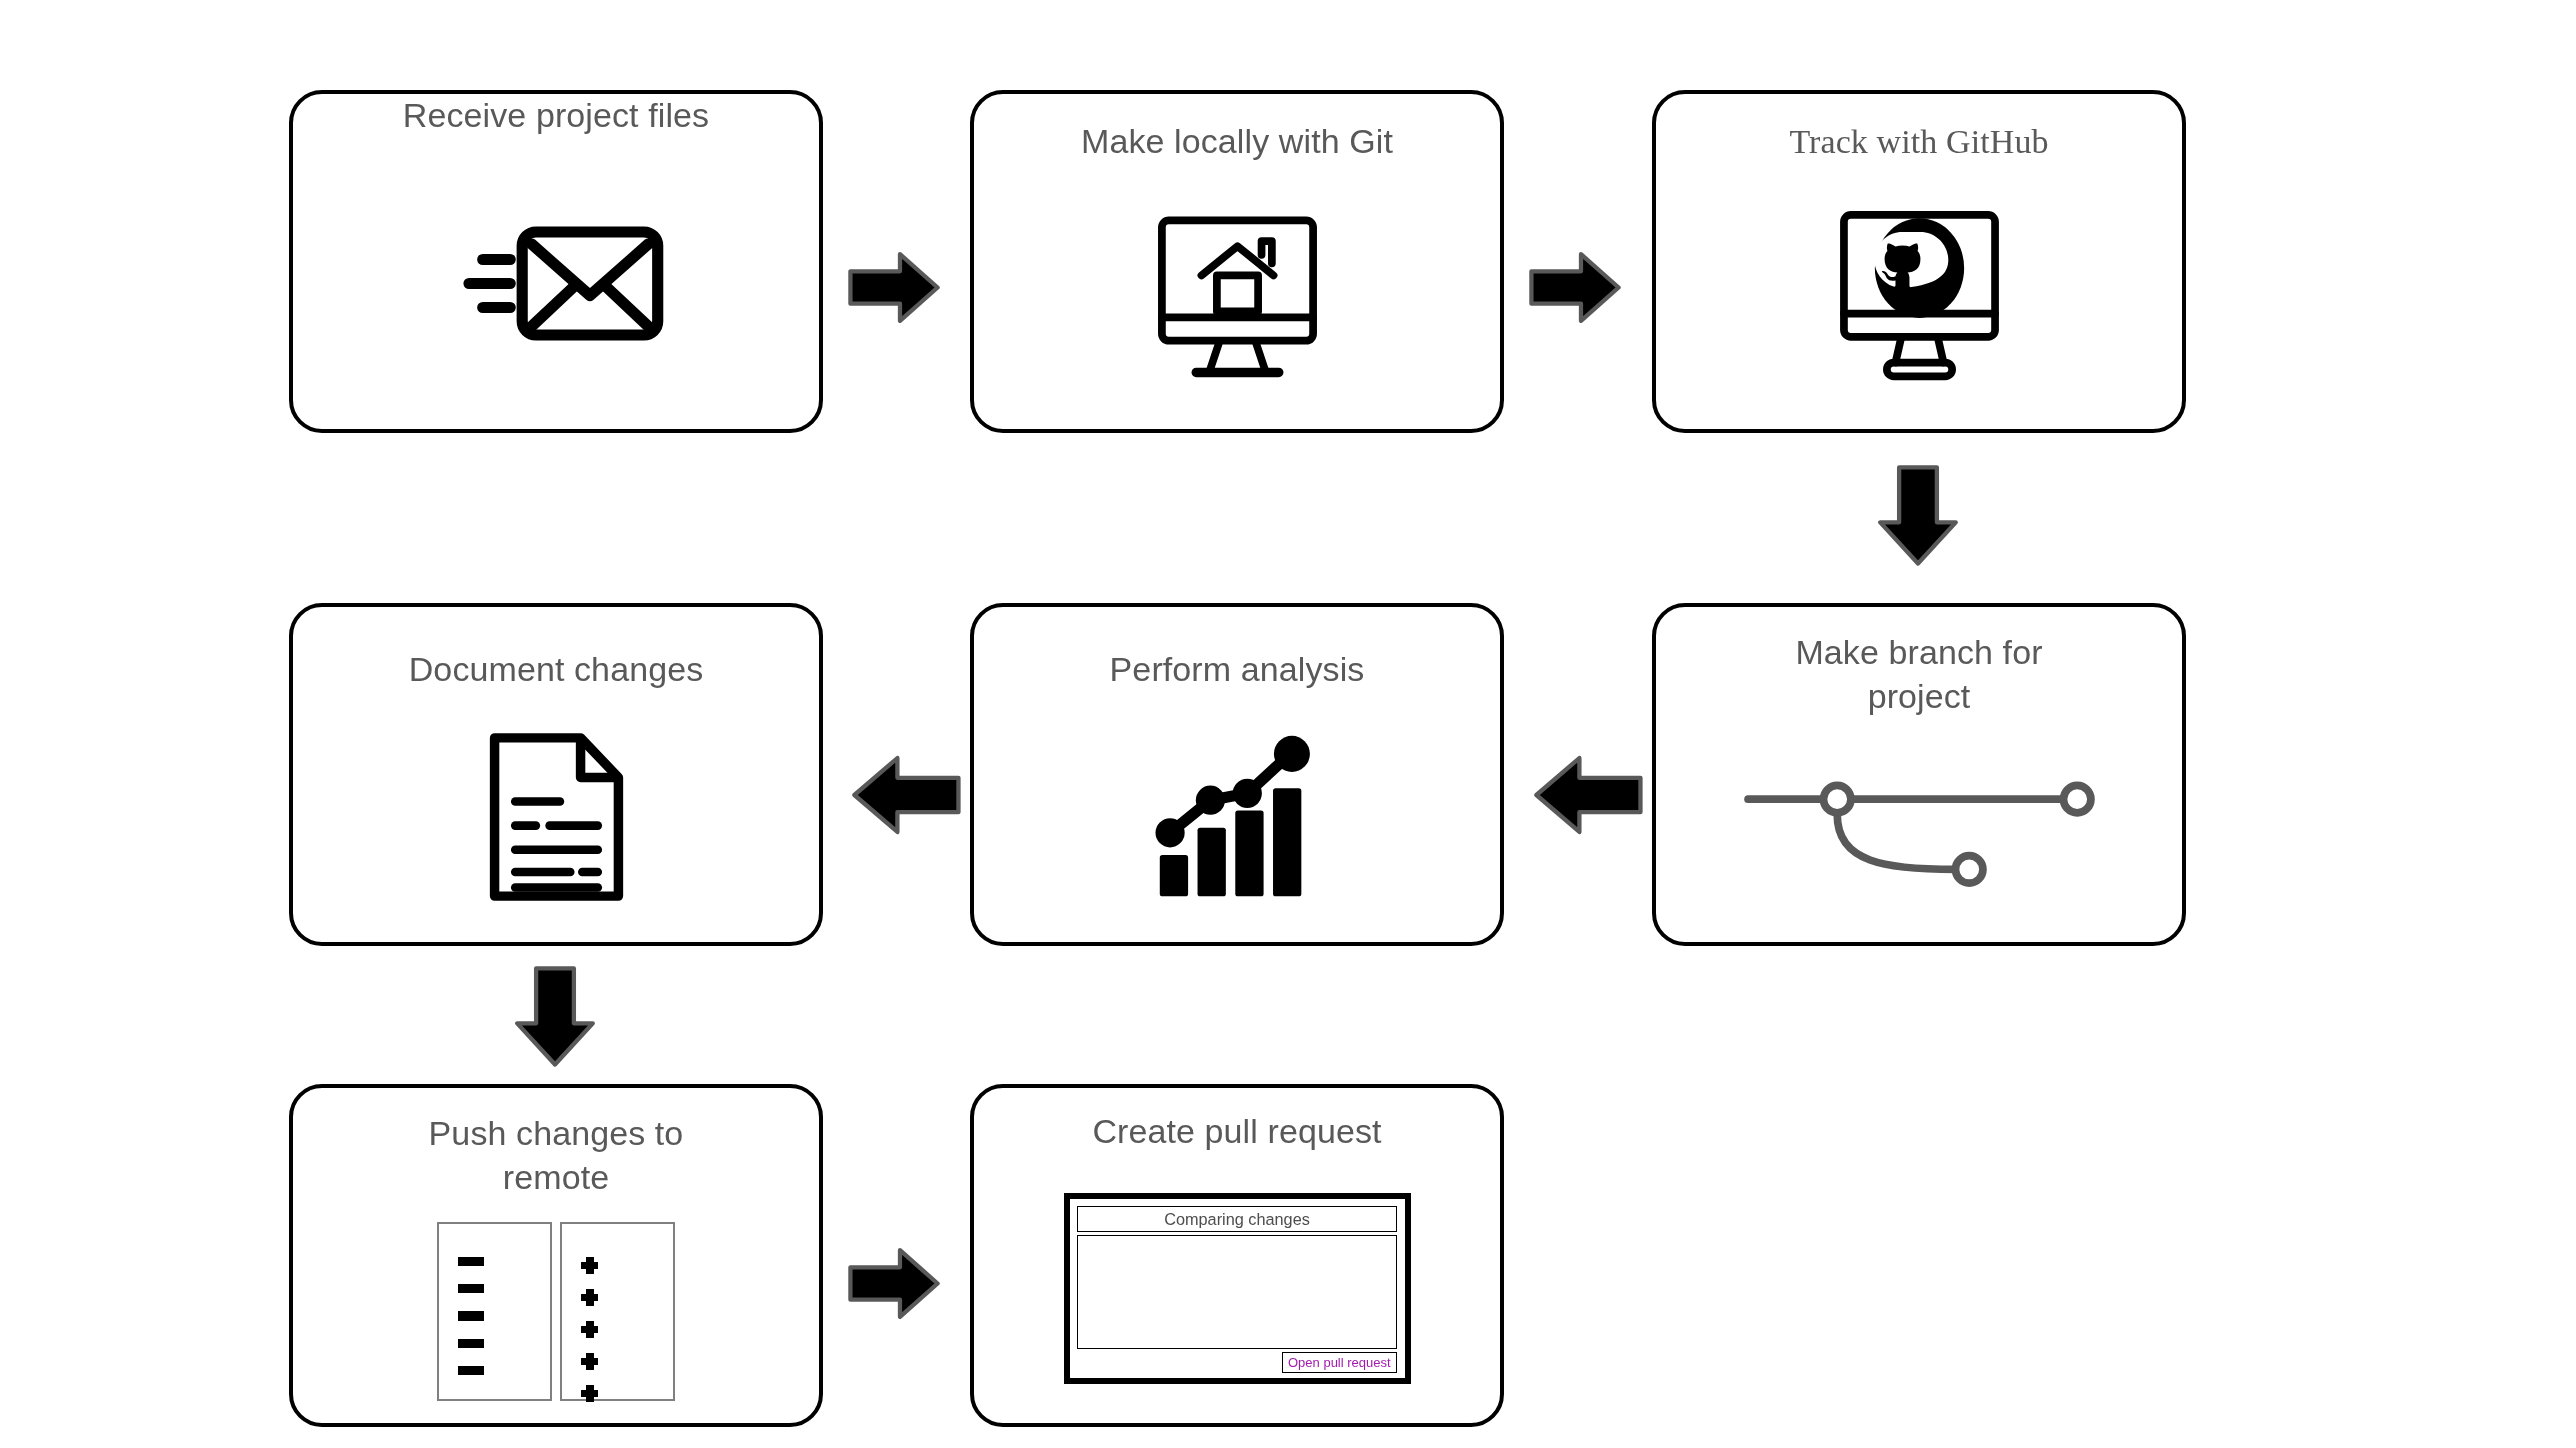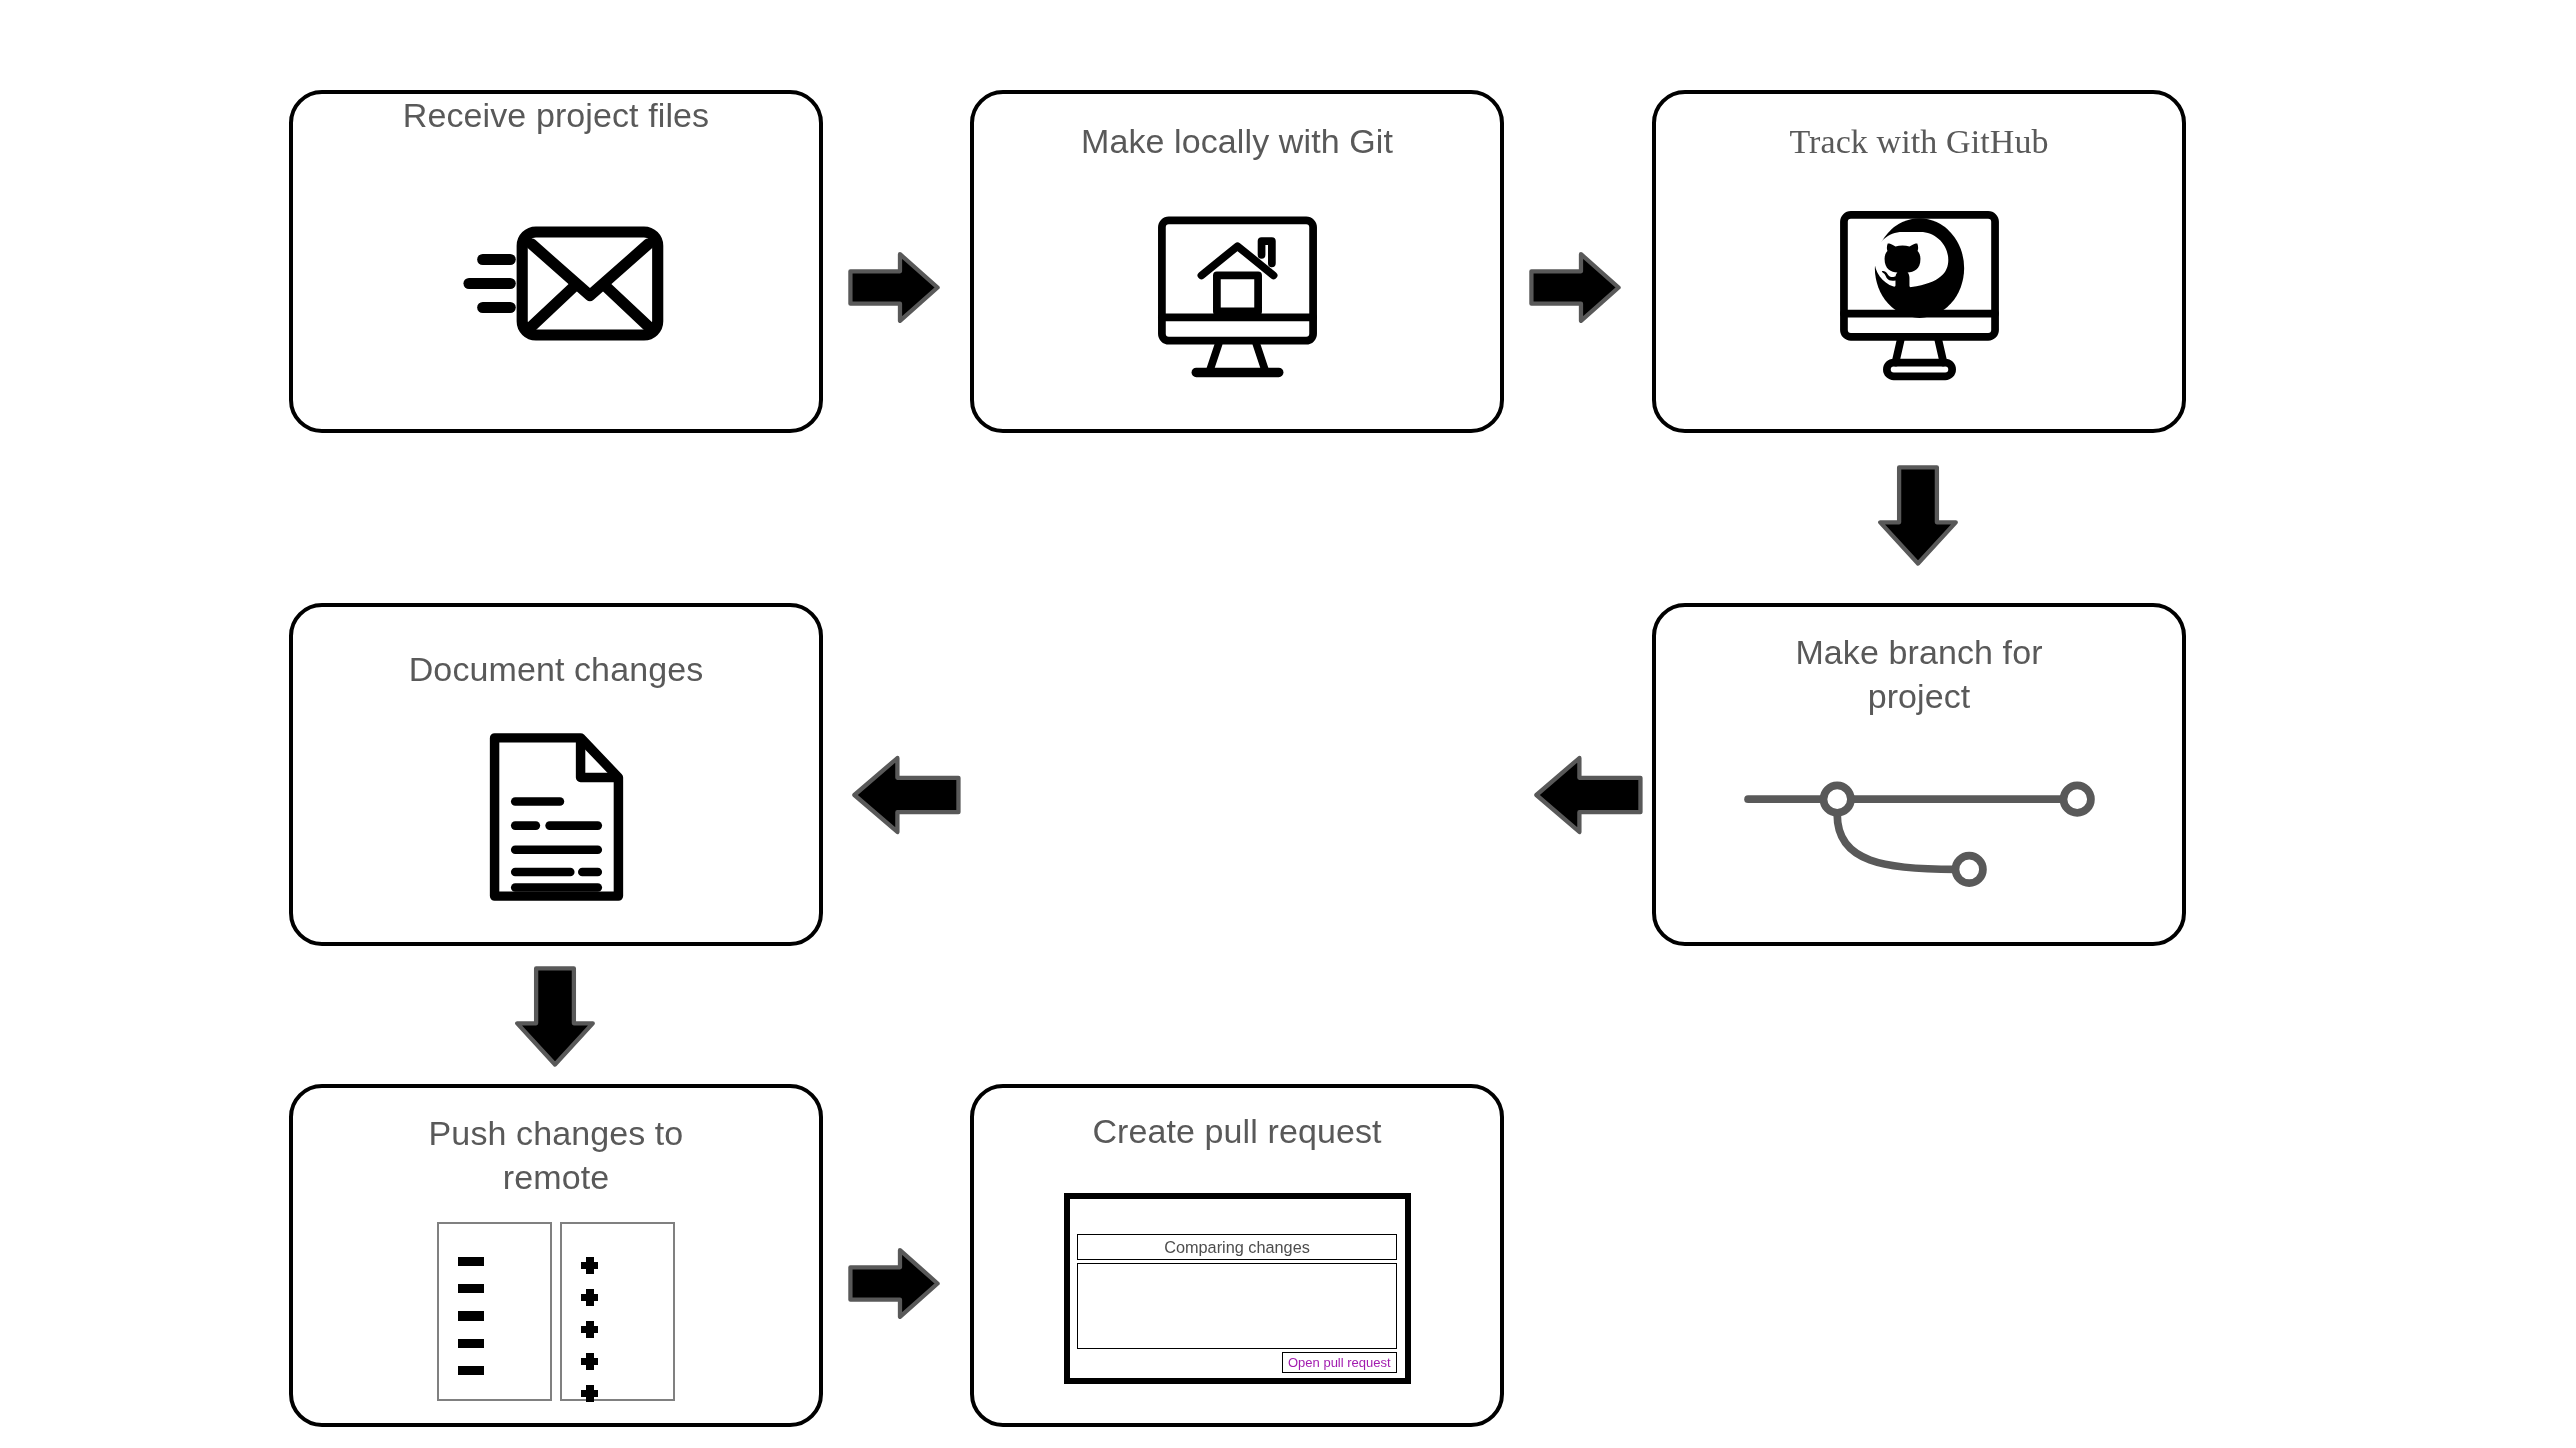--- a/index.html
+++ b/index.html
@@ -97,21 +97,20 @@
     flex-direction: column;
   }
   .pr-titlebar {
     box-sizing: border-box;
     border: 1.7px solid #000000;
     height: 26px;
     display: flex;
     align-items: center;
     justify-content: center;
     background: #ffffff;
-    margin-top: 28px;
   }
   .pr-titlebar-text {
     color: #4d4d4d;
     font-size: 16.3px;
     line-height: 1;
     white-space: nowrap;
   }
   .pr-body {
     box-sizing: border-box;
     border: 1.7px solid #000000;
@@ -293,20 +292,42 @@
       </svg>
     </div>
   </div>
 
   <div class="arrow" id="arrow-branch-to-analysis">
     <svg width="112" height="86" viewBox="0 0 130 100">
       <path d="M126 30 L55 30 L55 7 L5 50 L55 93 L55 70 L126 70 Z" fill="#000000" stroke="#595959" stroke-width="5" stroke-linejoin="round"></path>
     </svg>
   </div>
 
+  <div class="node" id="node-analysis">
+    <div class="node-label">Perform analysis</div>
+    <div class="node-icon">
+      <svg width="172" height="163" viewBox="0 0 200 190">
+        <g fill="#000000">
+          <rect x="10" y="140" width="33" height="48" rx="3"></rect>
+          <rect x="54" y="108" width="33" height="80" rx="3"></rect>
+          <rect x="98" y="88" width="33" height="100" rx="3"></rect>
+          <rect x="142" y="62" width="33" height="126" rx="3"></rect>
+        </g>
+        <g stroke="#000000" stroke-width="13" fill="none" stroke-linecap="round" stroke-linejoin="round">
+          <path d="M22 114 L69 76 L112 68 L162 22"></path>
+        </g>
+        <g fill="#000000">
+          <circle cx="22" cy="114" r="17"></circle>
+          <circle cx="69" cy="76" r="17"></circle>
+          <circle cx="112" cy="68" r="17"></circle>
+          <circle cx="164" cy="22" r="21"></circle>
+        </g>
+      </svg>
+    </div>
+  </div>
 
   <div class="arrow" id="arrow-analysis-to-doc">
     <svg width="112" height="86" viewBox="0 0 130 100">
       <path d="M126 30 L55 30 L55 7 L5 50 L55 93 L55 70 L126 70 Z" fill="#000000" stroke="#595959" stroke-width="5" stroke-linejoin="round"></path>
     </svg>
   </div>
 
   <div class="node" id="node-document">
     <div class="node-label">Document changes</div>
     <div class="node-icon">

